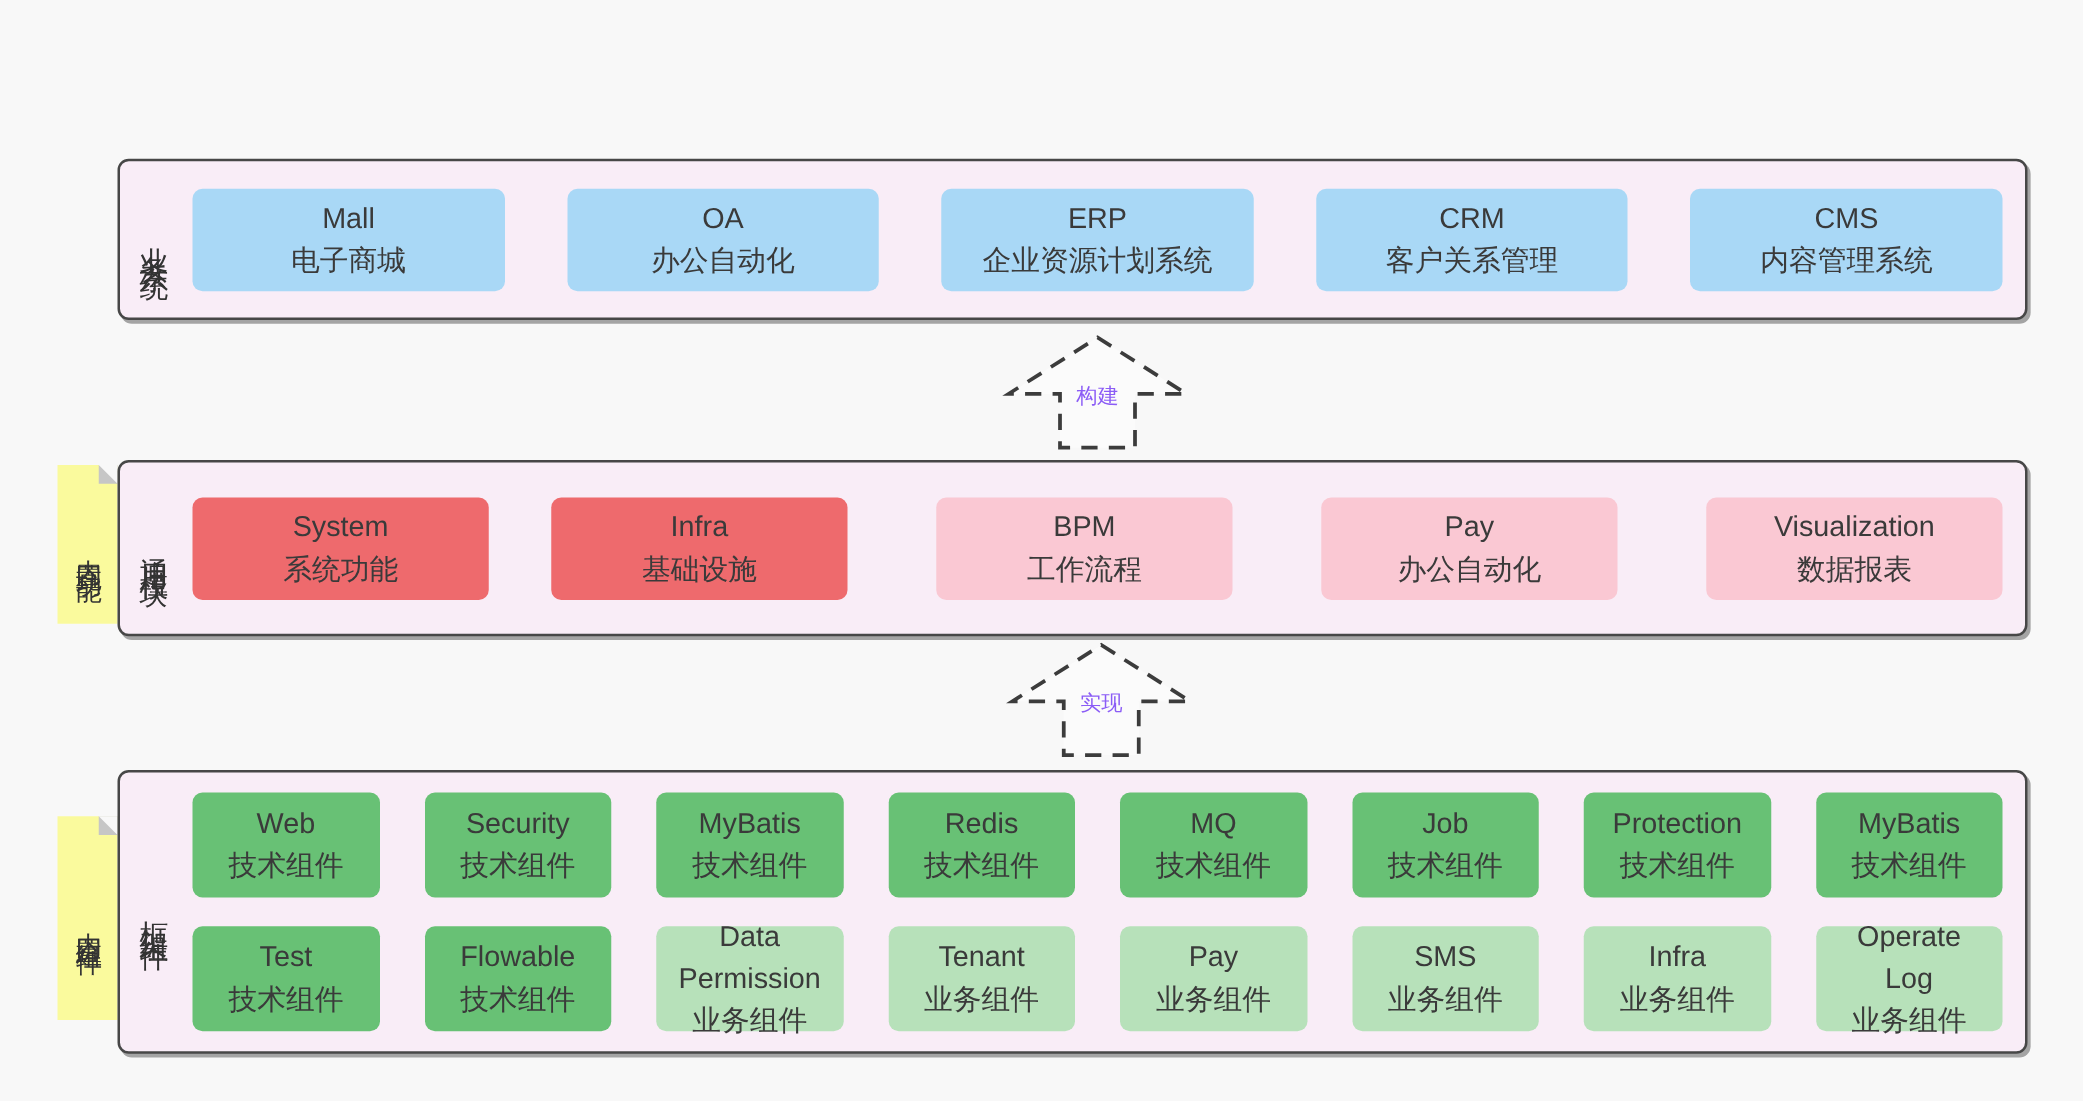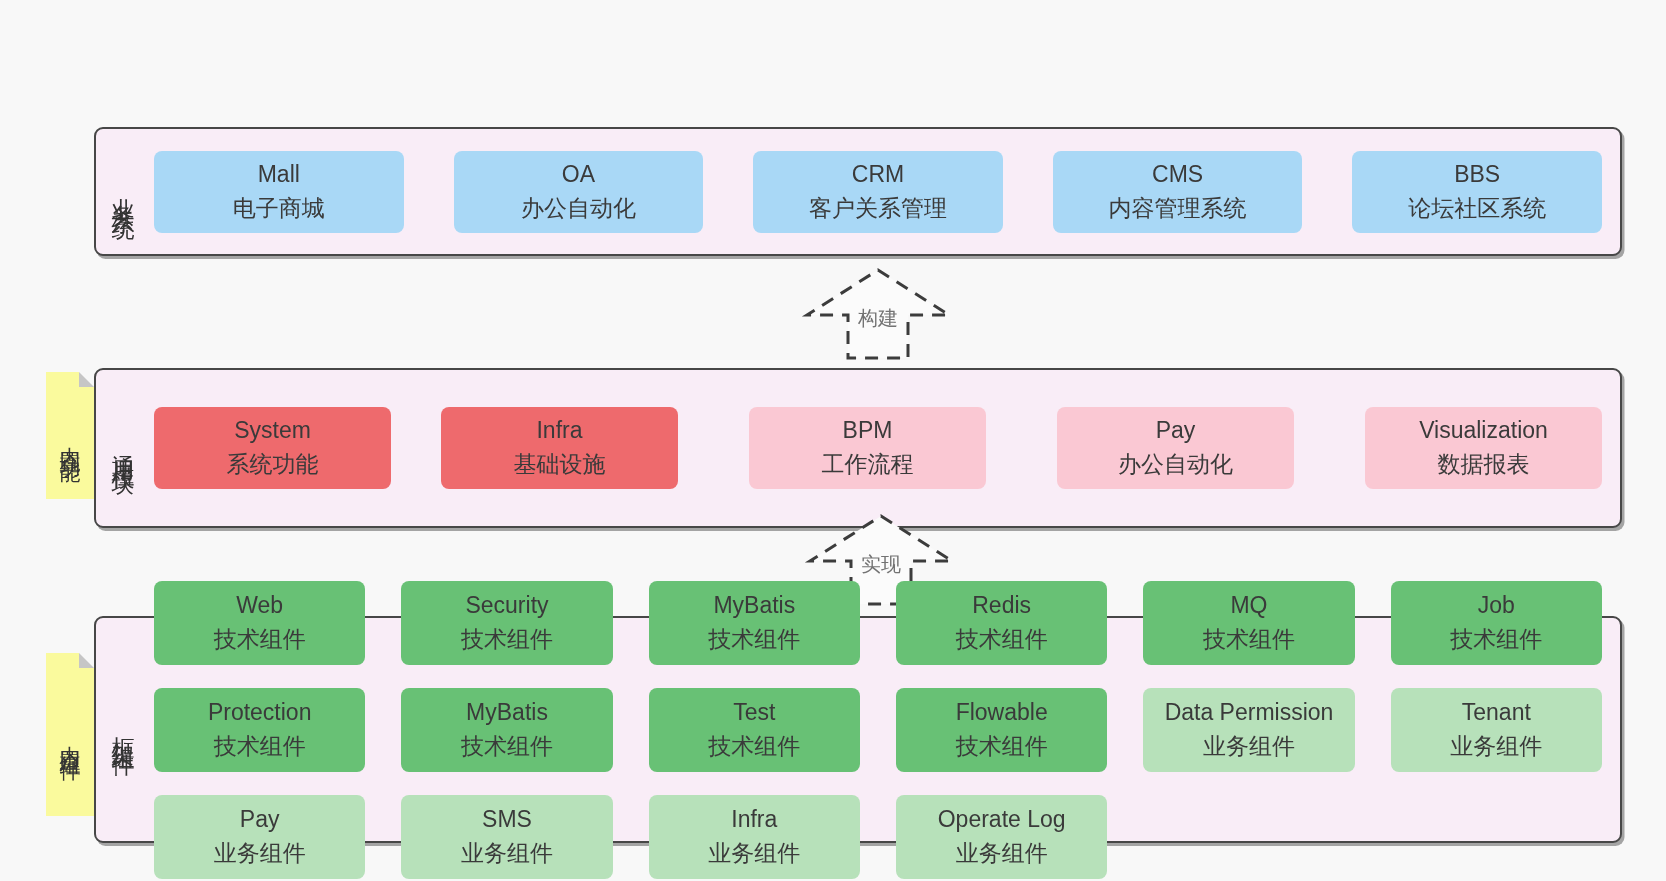--- a/index.html
+++ b/index.html
@@ -15,36 +15,36 @@
     font-family:"Liberation Sans","DejaVu Sans",sans-serif;
     position:relative;overflow:hidden;color:var(--c-box_text);
   }
   .panel{
     position:absolute;left:94px;width:1528px;box-sizing:border-box;
     background:var(--c-panel_bg);border:2px solid var(--c-panel_border);
     border-radius:9px;box-shadow:2.5px 3px 0 rgba(95,95,95,.55);
     display:flex;align-items:stretch;
   }
   #panel-business{top:127px;height:129px;}
-  #panel-modules{top:368px;height:160px;}
+  #panel-modules{top:368px;height:141px;}
   #panel-components{top:616px;height:227px;}
   .panel-label{
     flex:0 0 56px;display:flex;align-items:center;justify-content:center;
   }
   .panel-label span{
     writing-mode:vertical-rl;text-orientation:upright;
     font-size:23px;letter-spacing:6px;color:#333;
   }
   .boxes{
     flex:1;display:flex;align-items:center;gap:50px;
     padding:0 18px 0 2px;
   }
   .boxes .box{flex:1;height:82px;}
   .grid{
-    flex:1;display:grid;grid-template-columns:repeat(6,1fr);
+    flex:1;display:grid;grid-template-columns:repeat(8,1fr);
     gap:23px 36px;align-content:center;padding:0 18px 0 2px;
   }
   .grid .box{height:84px;}
   .box{
     border-radius:8px;display:flex;flex-direction:column;
     align-items:center;justify-content:center;text-align:center;
     font-size:23px;line-height:1.46;color:var(--c-box_text);
     padding:0 12px;box-sizing:border-box;
   }
   .box.blue{background:var(--c-blue);}
@@ -68,50 +68,50 @@
     writing-mode:vertical-rl;text-orientation:upright;
     font-size:21px;letter-spacing:5px;color:#333;padding-top:8px;
   }
   .arrow{position:absolute;width:150px;height:95px;}
   #arrow-build{left:803px;top:266px;}
   #arrow-implement{left:806px;top:512px;}
   .arrow svg{position:absolute;inset:0;overflow:visible;}
   .arrow-label{
     position:absolute;left:50%;top:38px;transform:translateX(-50%);
     background:var(--c-arrow_fill);padding:1px 4px;
-    font-size:20px;color:#737373;white-space:nowrap;
+    font-size:17px;color:#8b5cf6;white-space:nowrap;
   }
 </style>
 </head>
 <body>
 
 <div class="panel" id="panel-business">
   <div class="panel-label">
     <span>业务系统</span>
   </div>
   <div class="boxes">
     <div class="box blue">
       <span>Mall</span>
       <span>电子商城</span>
     </div>
     <div class="box blue">
       <span>OA</span>
       <span>办公自动化</span>
     </div>
     <div class="box blue">
+      <span>ERP</span>
+      <span>企业资源计划系统</span>
+    </div>
+    <div class="box blue">
       <span>CRM</span>
       <span>客户关系管理</span>
     </div>
     <div class="box blue">
       <span>CMS</span>
       <span>内容管理系统</span>
-    </div>
-    <div class="box blue">
-      <span>BBS</span>
-      <span>论坛社区系统</span>
     </div>
   </div>
 </div>
 
 <div class="arrow" id="arrow-build">
   <svg viewBox="0 0 150 95">
     <polygon points="75,4 146,49 105,49 105,92 45,92 45,49 4,49" fill="#fbfbfb" stroke="#3c3c3c" stroke-width="3" stroke-dasharray="13 9"></polygon>
   </svg>
   <span class="arrow-label">构建</span>
 </div>

